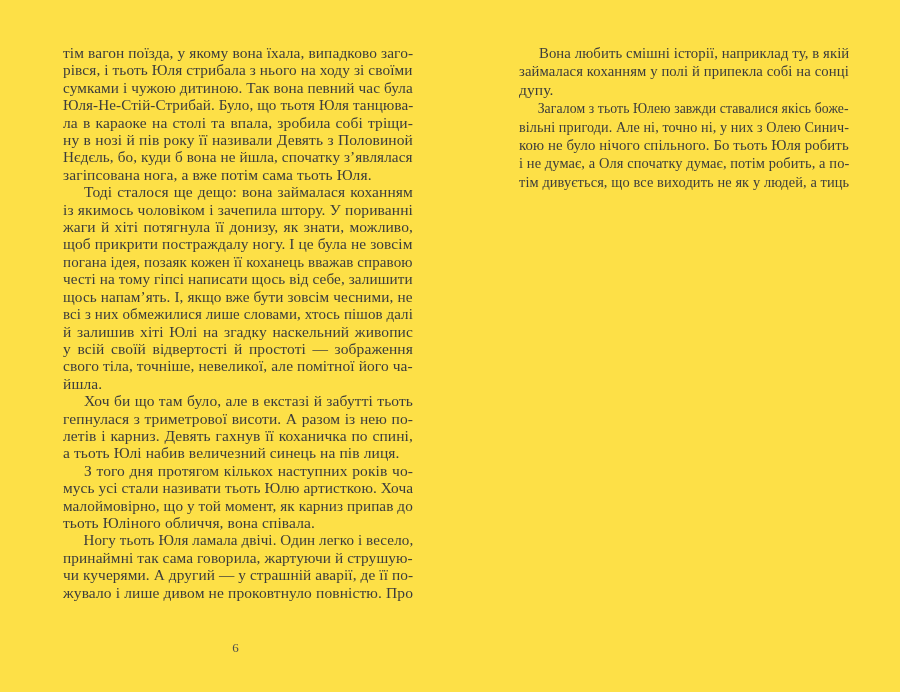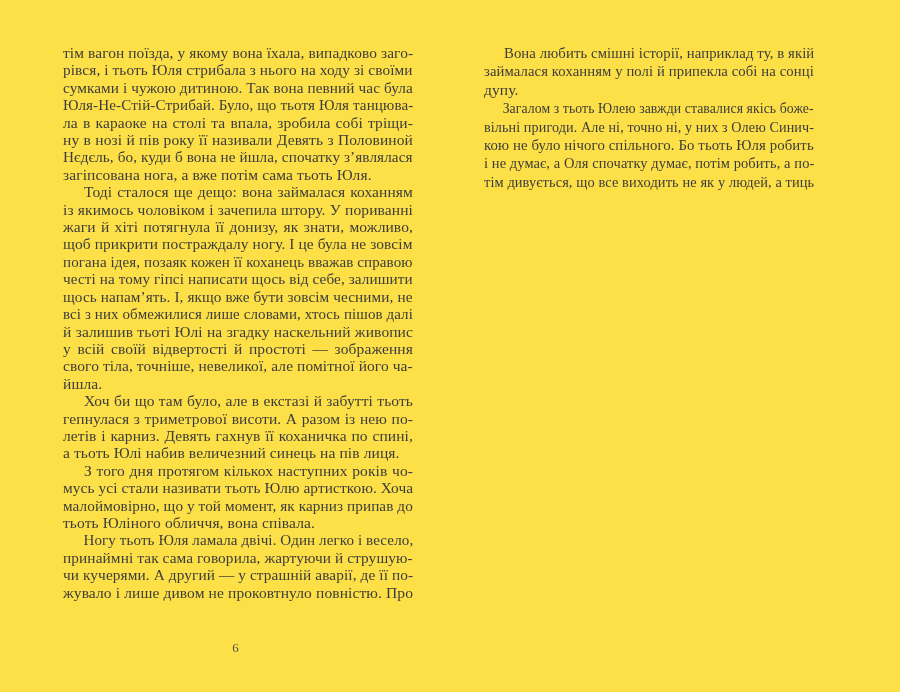--- a/index.html
+++ b/index.html
@@ -18,21 +18,21 @@
     height: 692px;
     background: #fde047;
     font-family: "Liberation Serif", "DejaVu Serif", serif;
   }
   .text-column {
     position: absolute;
     top: 44px;
     color: #3c3c3c;
   }
   .col-left  { left: 63px;  width: 350px; }
-  .col-right { left: 484px; width: 330px; }
+  .col-right { left: 519px; width: 330px; }
 
   .paragraph { margin: 0; }
 
   .line {
     font-size: 15.5px;
     line-height: 17.4px;
     text-align: justify;
     text-align-last: justify;
     letter-spacing: 0.1px;
   }
@@ -68,21 +68,21 @@
       </div>
       <div class="paragraph">
         <div class="line indent" style="">Тоді сталося ще дещо: вона займалася коханням</div>
         <div class="line" style="">із якимось чоловіком і зачепила штору. У пориванні</div>
         <div class="line" style="">жаги й хіті потягнула її донизу, як знати, можливо,</div>
         <div class="line" style="white-space: nowrap; transform-origin: left top; transform: scaleX(0.994318);">щоб прикрити постраждалу ногу. І це була не зовсім</div>
         <div class="line" style="white-space: nowrap; transform-origin: left top; transform: scaleX(0.969529);">погана ідея, позаяк кожен її коханець вважав справою</div>
         <div class="line" style="white-space: nowrap; transform-origin: left top; transform: scaleX(0.980392);">честі на тому гіпсі написати щось від себе, залишити</div>
         <div class="line" style="white-space: nowrap; transform-origin: left top; transform: scaleX(0.983146);">щось напам’ять. І, якщо вже бути зовсім чесними, не</div>
         <div class="line" style="white-space: nowrap; transform-origin: left top; transform: scaleX(0.966851);">всі з них обмежилися лише словами, хтось пішов далі</div>
-        <div class="line" style="">й залишив тьоті Юлі на згадку наскельний живопис</div>
+        <div class="line" style="">й залишив хіті Юлі на згадку наскельний живопис</div>
         <div class="line" style="">у всій своїй відвертості й простоті — зображення</div>
         <div class="line" style="white-space: nowrap; transform-origin: left top; transform: scaleX(0.997151);">свого тіла, точніше, невеликої, але помітної його ча-</div>
         <div class="line para-end" style="">йшла.</div>
       </div>
       <div class="paragraph">
         <div class="line indent" style="">Хоч би що там було, але в екстазі й забутті тьоть</div>
         <div class="line" style="">гепнулася з триметрової висоти. А разом із нею по-</div>
         <div class="line" style="">летів і карниз. Девять гахнув її коханичка по спині,</div>
         <div class="line para-end" style="">а тьоть Юлі набив величезний синець на пів лиця.</div>
       </div>

